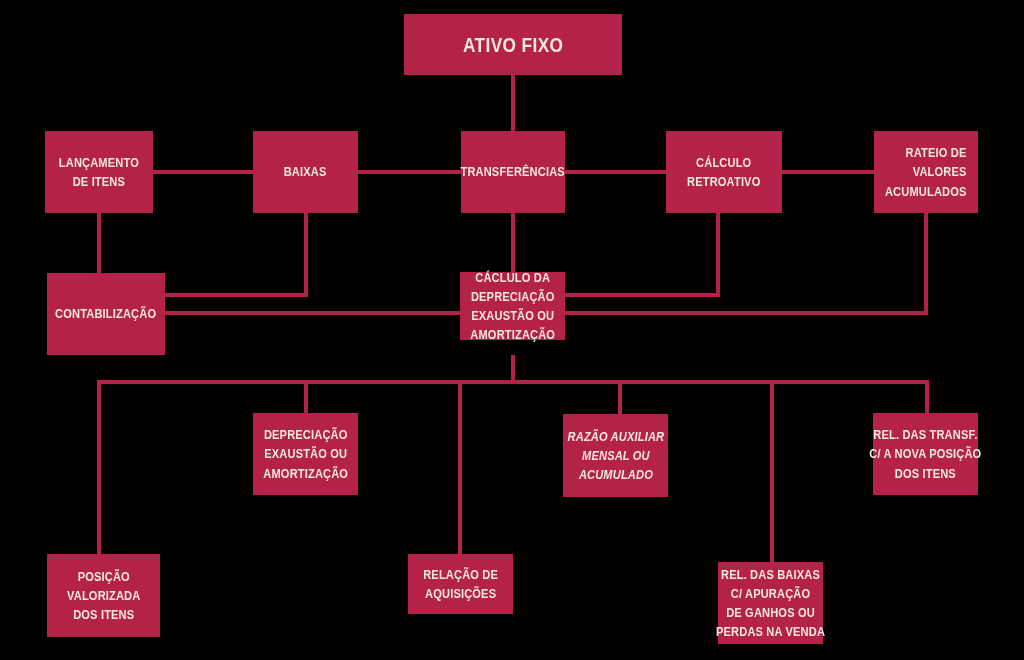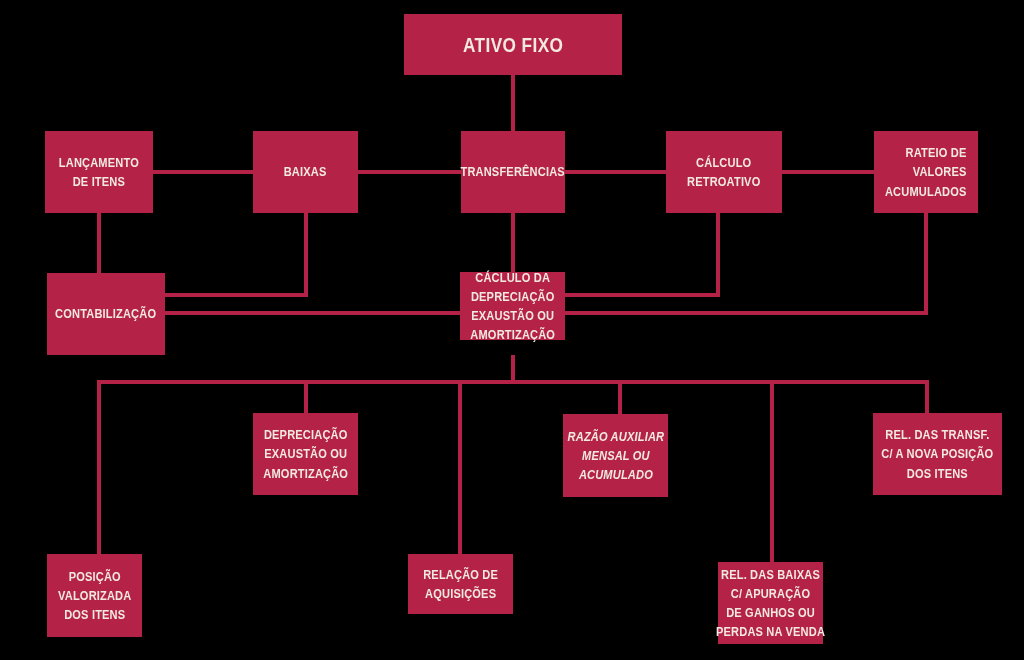--- a/index.html
+++ b/index.html
@@ -52,22 +52,22 @@
   #n-ativo-fixo           { left: 404px; top: 14px;  width: 218px; height: 61px; }
   #n-lancamento           { left: 45px;  top: 131px; width: 108px; height: 82px; }
   #n-baixas               { left: 253px; top: 131px; width: 105px; height: 82px; justify-content: center; }
   #n-transferencias       { left: 461px; top: 131px; width: 104px; height: 82px; }
   #n-calculo-retroativo   { left: 666px; top: 131px; width: 116px; height: 82px; }
   #n-rateio               { left: 874px; top: 131px; width: 104px; height: 82px; text-align: right; }
   #n-contabilizacao       { left: 47px;  top: 273px; width: 118px; height: 82px; }
   #n-caclulo-depreciacao  { left: 460px; top: 272px; width: 105px; height: 68px; }
   #n-depreciacao          { left: 253px; top: 413px; width: 105px; height: 82px; }
   #n-razao-auxiliar       { left: 563px; top: 414px; width: 105px; height: 83px; font-style: italic; }
-  #n-rel-transf           { left: 873px; top: 413px; width: 129px; height: 82px; }
-  #n-posicao              { left: 47px;  top: 554px; width: 95px; height: 83px; }
+  #n-rel-transf           { left: 873px; top: 413px; width: 105px; height: 82px; }
+  #n-posicao              { left: 47px;  top: 554px; width: 113px; height: 83px; }
   #n-relacao-aquisicoes   { left: 408px; top: 554px; width: 105px; height: 60px; }
   #n-rel-baixas           { left: 718px; top: 562px; width: 105px; height: 82px; }
 </style>
 </head>
 <body>
 
 <div class="canvas">
 
   <div class="line v" style="left:511px; top:74px;  height:57px;"></div>
   <div class="line h" style="left:153px; top:170px; width:100px;"></div>

